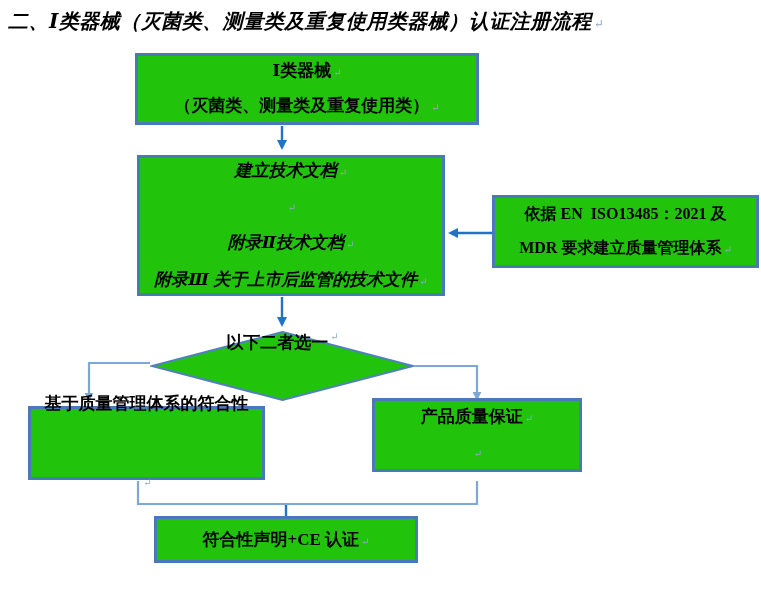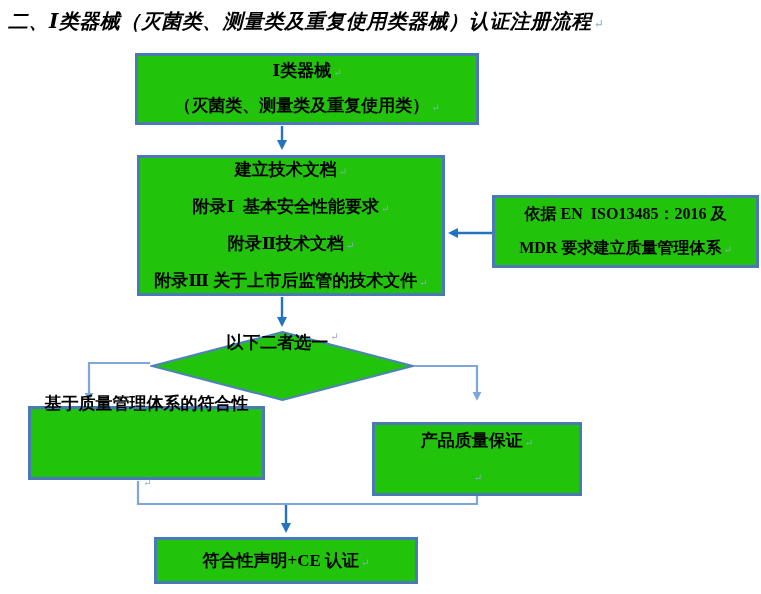--- a/index.html
+++ b/index.html
@@ -31,29 +31,29 @@
     display:flex;flex-direction:column;
     align-items:center;justify-content:center;
     color:#000;font-weight:bold;
   }
   .line{display:flex;align-items:baseline;justify-content:center;white-space:pre;}
   .pm{font-size:10px;font-weight:normal;color:var(--pm-color);margin-left:2px;}
   .title-pm{font-size:12px;font-weight:normal;color:var(--pm-color);margin-left:2px;}
 
   .node-device{left:135px;top:53px;width:344px;height:72px;font-size:17px;}
   .node-device .line{line-height:33px;}
-  .node-docs{left:137px;top:155px;width:308px;height:141px;font-size:17px;}
+  .node-docs{left:137px;top:155px;width:308px;height:141px;font-size:17px;font-style:italic;}
   .node-docs .line{line-height:35px;}
   .node-qms{left:492px;top:195px;width:267px;height:73px;font-size:16px;}
   .node-qms .line{line-height:34px;}
   .node-assess{left:28px;top:406px;width:237px;height:74px;font-size:17px;gap:44px;}
   .node-assess .line{line-height:35px;}
-  .node-qa{left:372px;top:422px;width:210px;height:74px;font-size:17px;}
+  .node-qa{left:372px;top:398px;width:210px;height:74px;font-size:17px;}
   .node-qa .line{line-height:35px;}
-  .node-decl{left:154px;top:537px;width:264px;height:47px;font-size:17px;}
+  .node-decl{left:154px;top:516px;width:264px;height:47px;font-size:17px;}
 
   .diamond-wrap{
     position:absolute;left:150px;top:331px;width:265px;height:70px;
   }
   .diamond-wrap svg{position:absolute;left:0;top:0;}
   .diamond-label{
     position:absolute;left:0;top:0;width:100%;height:100%;
     display:flex;align-items:flex-start;justify-content:center;
     font-size:17px;font-weight:bold;color:#000;
   }
@@ -92,27 +92,27 @@
     <path class="stroke-dark" d="M286,505 V530" marker-end="url(#ah-dark)"></path>
   </svg>
 
   <div class="node node-device">
     <div class="line"><span>Ⅰ类器械</span><span class="pm">↵</span></div>
     <div class="line"><span>（灭菌类、测量类及重复使用类）</span><span class="pm">↵</span></div>
   </div>
 
   <div class="node node-docs">
     <div class="line"><span>建立技术文档</span><span class="pm">↵</span></div>
-    <div class="line"><span>附录Ⅰ  基本安全性能要求</span><span class="pm">↵</span></div>
+    <div class="line"><span class="pm">↵</span></div>
     <div class="line"><span>附录Ⅱ技术文档</span><span class="pm">↵</span></div>
     <div class="line"><span>附录Ⅲ 关于上市后监管的技术文件</span><span class="pm">↵</span></div>
   </div>
 
   <div class="node node-qms">
-    <div class="line"><span>依据 EN  ISO13485：2016 及</span></div>
+    <div class="line"><span>依据 EN  ISO13485：2021 及</span></div>
     <div class="line"><span>MDR 要求建立质量管理体系</span><span class="pm">↵</span></div>
   </div>
 
   <div class="diamond-wrap">
     <svg width="265" height="70" viewBox="0 0 265 70">
       <polygon class="diamond-shape" points="132.5,1 263,35 132.5,69 2,35"></polygon>
     </svg>
     <div class="diamond-label">
         <span>以下二者选一</span>
         <span class="pm">↵</span>

